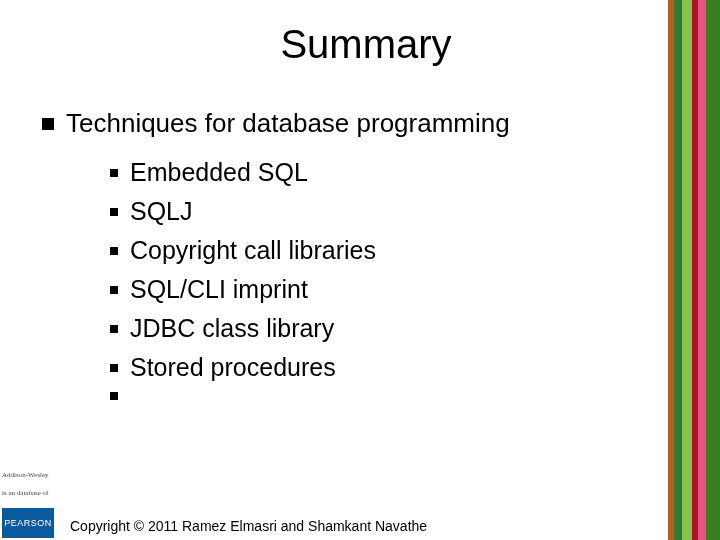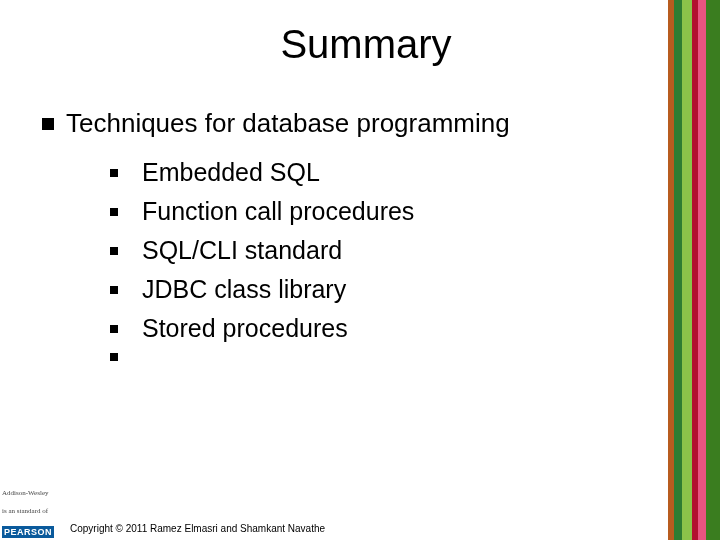--- a/index.html
+++ b/index.html
@@ -60,21 +60,20 @@
   .sub-item .sq {
     width: 8px;
     height: 8px;
     background: #000;
     margin-right: 12px;
     flex-shrink: 0;
   }
   .sub-item .txt {
     font-size: 25px;
     color: #000;
-    margin-left: 12px;
   }
   .footer {
     position: absolute;
     left: 0;
     bottom: 0;
     width: 100%;
     height: 40px;
   }
   .logo {
     position: absolute;
@@ -86,30 +85,30 @@
     font-size: 7px;
     color: #444;
     line-height: 1;
     margin-bottom: 11px;
     font-family: Georgia, serif;
   }
   .logo .pearson {
     background: #0a5a9c;
     color: #fff;
     font-size: 9px;
-    font-weight: bold;
+    font-weight: normal;
     text-align: center;
-    padding: 1px 0;
+    padding: 10px 0;
     letter-spacing: 0.5px;
   }
   .copyright {
     position: absolute;
     left: 70px;
     bottom: 6px;
-    font-size: 10px;
+    font-size: 14px;
     color: #000;
     margin-top: 48px;
   }
   .stripes {
     position: absolute;
     right: 0;
     top: 0;
     height: 540px;
     width: 52px;
     display: flex;
@@ -136,43 +135,47 @@
     <span class="txt">Techniques for database programming</span>
   </div>
 
   <div class="sub-list">
     <div class="sub-item">
       <span class="sq"></span>
       <span class="txt">Embedded SQL</span>
     </div>
     <div class="sub-item">
       <span class="sq"></span>
-      <span class="txt">Function call procedures</span>
+      <span class="txt">SQLJ</span>
     </div>
     <div class="sub-item">
       <span class="sq"></span>
-      <span class="txt">SQL/CLI standard</span>
+      <span class="txt">Copyright call libraries</span>
+    </div>
+    <div class="sub-item">
+      <span class="sq"></span>
+      <span class="txt">SQL/CLI imprint</span>
     </div>
     <div class="sub-item">
       <span class="sq"></span>
       <span class="txt">JDBC class library</span>
     </div>
     <div class="sub-item">
       <span class="sq"></span>
       <span class="txt">Stored procedures</span>
     </div>
     <div class="sub-item">
       <span class="sq"></span>
     </div>
   </div>
 
   <div class="footer">
     <div class="logo">
       <div class="aw">Addison-Wesley</div>
-      <div class="aw">is an standard of</div>
+      <div class="aw">is an database of</div>
       <div class="pearson">PEARSON</div>
     </div>
     <div class="copyright">Copyright © 2011 Ramez Elmasri and Shamkant Navathe</div>
   </div>
 
   <div class="stripes">
     <div class="s1"></div>
     <div class="s2"></div>
     <div class="s3"></div>
     <div class="s4"></div>

